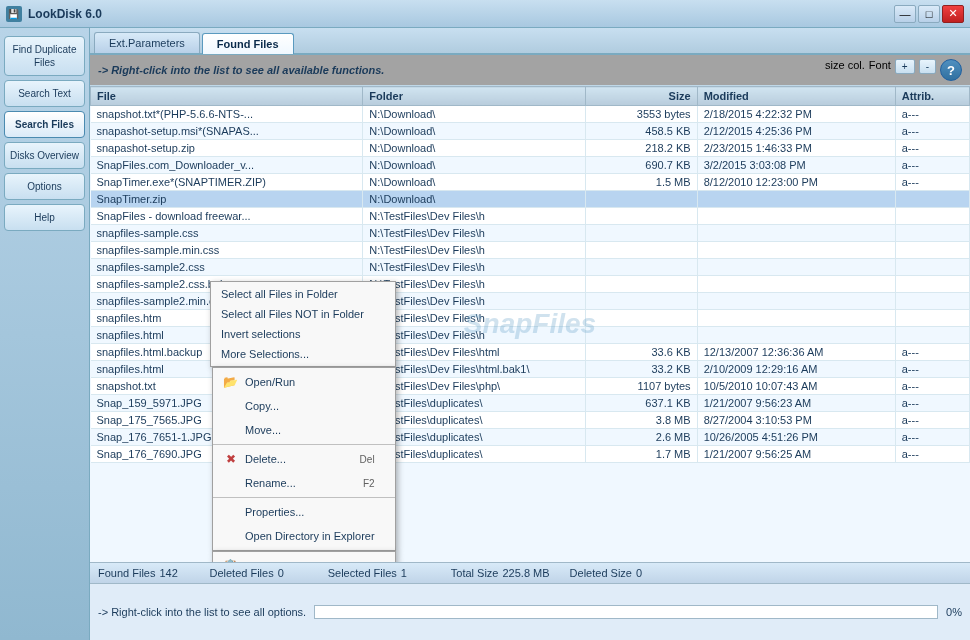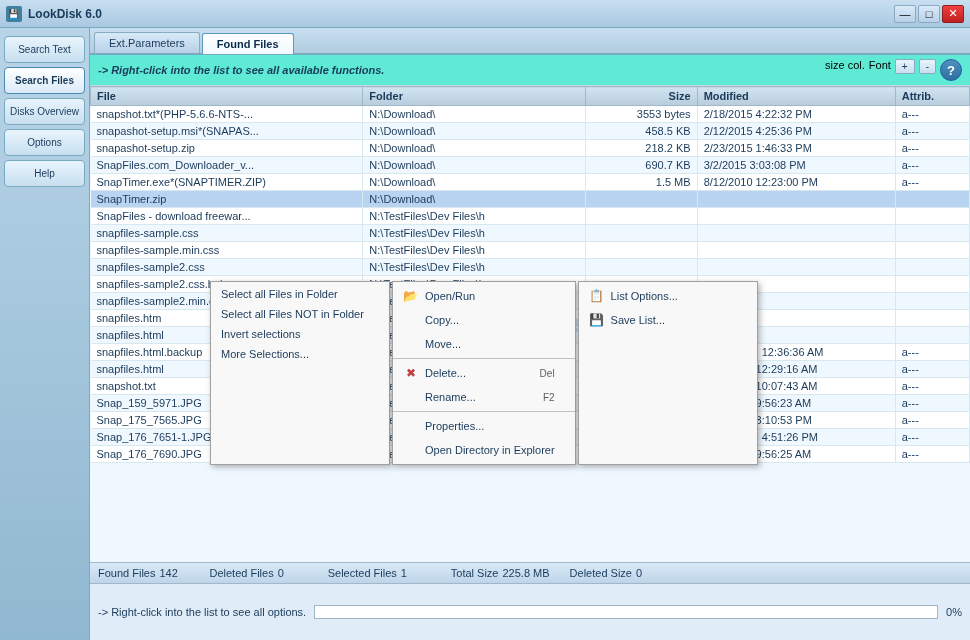--- a/index.html
+++ b/index.html
@@ -81,21 +81,21 @@
       position: relative;
       bottom: -1px;
       z-index: 1;
     }
 
     
     .toolbar {
       display: flex;
       align-items: center;
       padding: 4px 8px;
-      background: #5eead4;
+      background: #a3a3a3;
       border-bottom: 1px solid #c0d8e8;
       justify-content: space-between;
     }
     .toolbar-info { font-size: 11px; color: #1a3a5a; font-style: italic; font-weight: bold; }
     .toolbar-right { display: flex; align-items: flex-start; gap: 4px; }
     .toolbar-btn-small {
       background: linear-gradient(to bottom, #e8f4fc, #c8dff0);
       border: 1px solid #8aaabf;
       border-radius: 2px;
       padding: 1px 6px;
@@ -158,20 +158,21 @@
     .progress-fill { height: 100%; background: #4080c0; width: 0%; }
 
     
     .context-menu-container {
       position: absolute;
       top: 195px;
       left: 120px;
       display: flex;
       gap: 0;
       z-index: 100;
+      flex-direction: column;
     }
     .context-menu {
       background: #f8f8f8;
       border: 1px solid #a0a0a0;
       box-shadow: 2px 2px 6px rgba(0,0,0,0.3);
       min-width: 180px;
       padding: 2px 0;
     }
     .context-menu-item {
       padding: 4px 20px 4px 10px;
@@ -216,20 +217,22 @@
   <div class="titlebar-controls">
     <div class="titlebar-btn">—</div>
     <div class="titlebar-btn">□</div>
     <div class="titlebar-btn close">✕</div>
   </div>
 </div>
 
 <div class="main-layout">
 
   <div class="sidebar">
+    <div class="sidebar-btn" style="white-space: pre-line;">Find Duplicate
+Files</div>
     <div class="sidebar-btn">Search Text</div>
     <div class="sidebar-btn active">Search Files</div>
     <div class="sidebar-btn">Disks Overview</div>
     <div class="sidebar-btn">Options</div>
     <div class="sidebar-btn">Help</div>
   </div>
 
   <div class="content">
 
     <div class="tabs">

